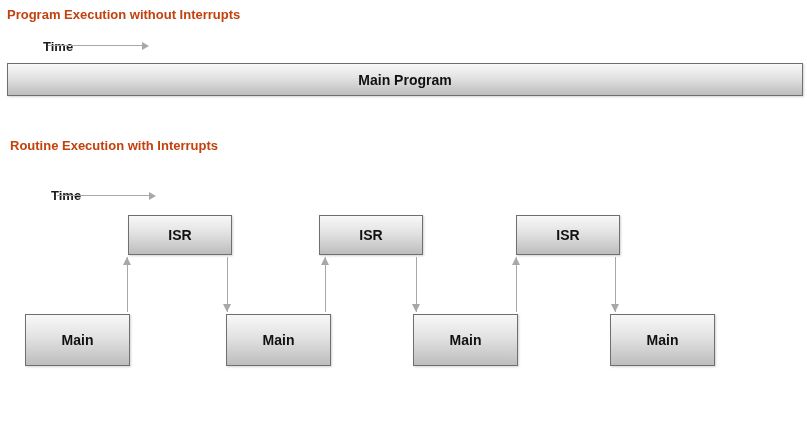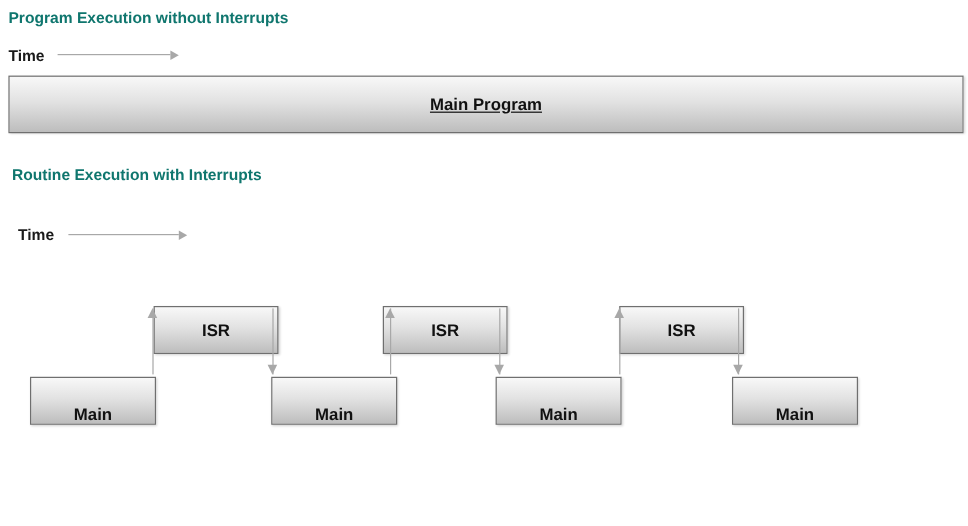--- a/index.html
+++ b/index.html
@@ -8,54 +8,55 @@
     width: 807px;
     height: 438px;
     background: #ffffff;
     font-family: "Liberation Sans", sans-serif;
     overflow: hidden;
   }
   .title {
     position: absolute;
     font-weight: bold;
     font-size: 13px;
-    color: #0f766e;
+    color: #c2410c;
     white-space: nowrap;
     text-align: center;
   }
   .s1-title { left: 7px;  top: 7px;  }
   .s2-title { left: 10px; top: 138px; }
   .time-label {
     position: absolute;
     font-weight: bold;
     font-size: 13px;
     color: #1a1a1a;
+    margin-left: 36px;
   }
   .s1-time { left: 7px;  top: 39px;  }
   .s2-time { left: 15px; top: 188px; }
 
   .box {
     position: absolute;
     background: linear-gradient(to bottom, #f8f8f8 0%, #e2e2e2 45%, #bdbdbd 100%);
     border: 1px solid #6f6f6f;
     display: flex;
     align-items: center;
     justify-content: center;
     font-weight: bold;
     font-size: 14px;
     color: #111111;
     box-shadow: 1px 1px 2px rgba(0,0,0,0.18);
     box-sizing: border-box;
   }
-  .main-program { left: 7px; top: 63px; width: 796px; height: 48px; text-decoration: underline; }
-  .isr  { top: 215px; width: 104px; height: 40px; margin-top: 40px; }
+  .main-program { left: 7px; top: 63px; width: 796px; height: 33px; }
+  .isr  { top: 215px; width: 104px; height: 40px; }
   .isr1 { left: 128px; }
   .isr2 { left: 319px; }
   .isr3 { left: 516px; }
-  .main { top: 314px; width: 105px; height: 40px; align-items: flex-end; }
+  .main { top: 314px; width: 105px; height: 52px; }
   .main1 { left: 25px;  }
   .main2 { left: 226px; }
   .main3 { left: 413px; }
   .main4 { left: 610px; }
 
   
   .harrow { position: absolute; height: 8px; }
   .s1-arrow { left: 48px; top: 42px;  width: 101px; }
   .s2-arrow { left: 57px; top: 192px; width: 99px;  }
   .hline { position: absolute; left: 0; top: 3px; right: 7px; height: 1px; background: #a8a8a8; }

